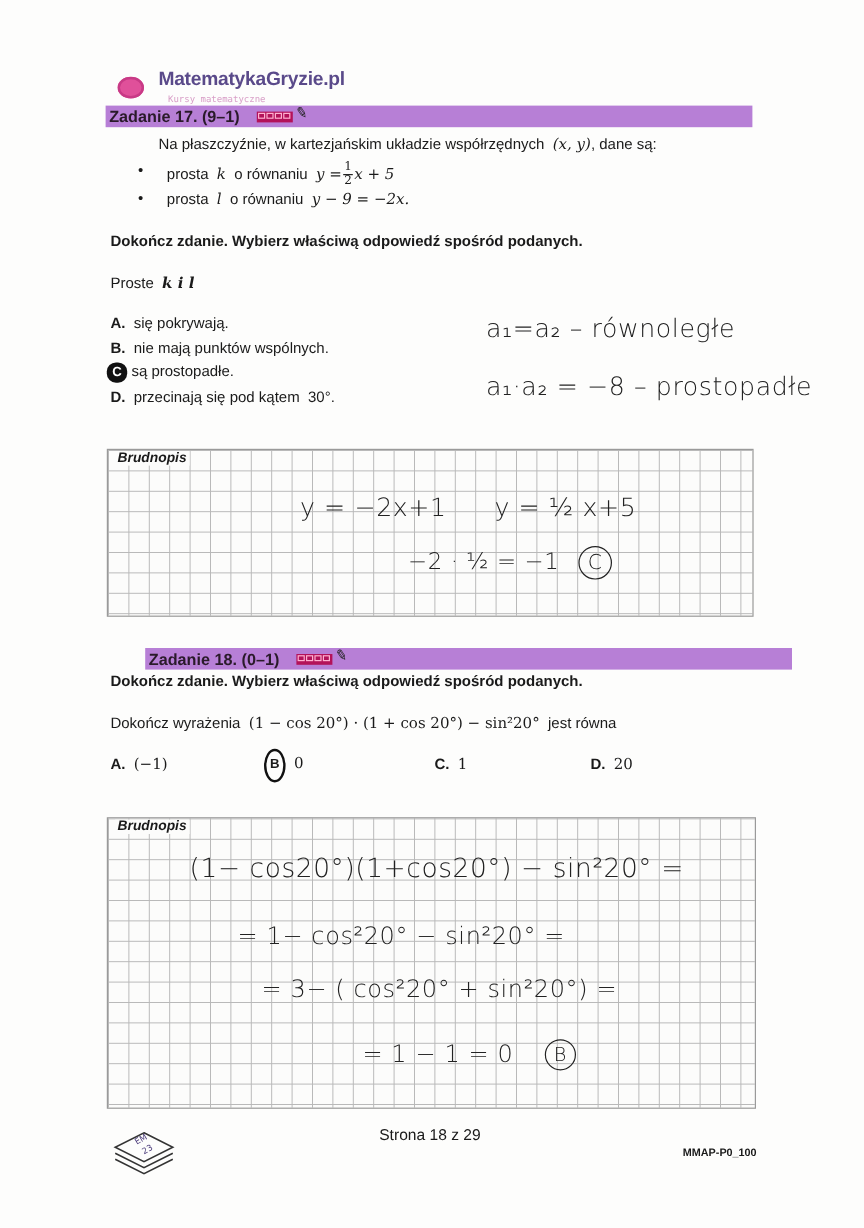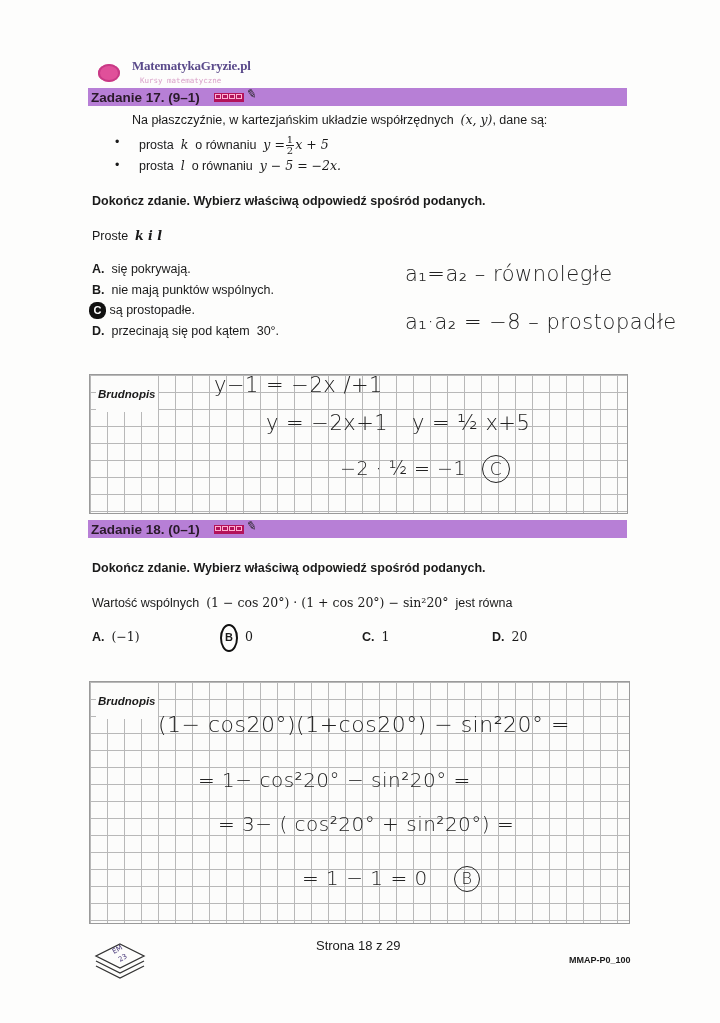--- a/index.html
+++ b/index.html
@@ -4,21 +4,21 @@
 <style>
   html, body { margin: 0; padding: 0; }
   body {
     width: 720px; height: 1023px; background: #fdfdfc; position: relative; overflow: hidden;
     font-family: "Liberation Sans", sans-serif; color: #1a1a1a;
   }
   .abs { position: absolute; }
   .logo { left: 98px; top: 58px; display: flex; align-items: flex-start; }
   .brain { width: 22px; height: 18px; border-radius: 50%; background: #e0509a; position: relative; top: 6px; box-shadow: inset 0 0 0 2px #c83a86; }
   .logo-text { margin-left: 12px; }
-  .logo-title { font-family: Liberation Serif, serif; font-size: 13px; font-weight: bold; color: #5a4a8a; letter-spacing: -0.2px; }
+  .logo-title { font-family: Liberation Sans, sans-serif; font-size: 16px; font-weight: bold; color: #5a4a8a; letter-spacing: -0.2px; }
   .logo-sub { font-family: "DejaVu Sans Mono", monospace; font-size: 7.5px; color: #d9a0c8; margin-left: 8px; margin-top: 2px; }
 
   .task-bar { left: 88px; width: 539px; height: 18px; background: #b77fd6; display: flex; align-items: center; }
   .task-title { font-size: 13.5px; font-weight: bold; color: #2a1a2a; margin-left: 3px; }
   .score-boxes { display: flex; margin-left: 14px; background: #b3125a; padding: 1px; height: 7px; }
   .score-boxes span { width: 6px; height: 5px; border: 1px solid #ffb0d0; margin-right: 1px; box-sizing: border-box; }
   .pencil { margin-left: 2px; font-size: 12px; color: #222; transform: rotate(10deg) translateY(-3px); }
 
   .text { font-size: 12.5px; color: #1a1a1a; white-space: nowrap; }
   .bold { font-weight: bold; }
@@ -31,21 +31,21 @@
   .hand { font-family: "DejaVu Sans", sans-serif; font-weight: 200; color: #222; white-space: nowrap; letter-spacing: 0.5px; }
 
   .grid {
     position: absolute; border: 1px solid #9a9a9a;
     background-color: #fcfcfb;
     background-image:
       linear-gradient(to right, #b8b8b8 1px, transparent 1px),
       linear-gradient(to bottom, #b8b8b8 1px, transparent 1px);
     background-size: 17px 17px;
   }
-  .grid-label { position: absolute; font-size: 11.5px; font-weight: bold; font-style: italic; color: #1a1a1a; background: #fcfcfb; padding: 12px 2px; }
+  .grid-label { position: absolute; font-size: 11.5px; font-weight: bold; font-style: italic; color: #1a1a1a; background: #fcfcfb; padding: 0 2px; }
 
   .circle { display: inline-block; border: 1.5px solid #222; border-radius: 50%; text-align: center; }
   .filled-mark { display: inline-block; background: #111; color: #fff; border-radius: 45%; text-align: center; font-weight: bold; }
   .footer-logo { left: 92px; top: 940px; }
   .page-num { left: 316px; top: 938px; font-size: 13px; }
   .doc-code { left: 569px; top: 955px; font-size: 9px; font-weight: bold; }
 </style>
 </head>
 <body>
 
@@ -74,21 +74,21 @@
 
 <div class="abs text bullet" style="left:139px; top:135px;">
   <span>prosta</span>&nbsp; <span class="math">k</span>&nbsp; <span>o równaniu</span>&nbsp;
   <span class="math">y =</span><span class="frac">
       <span class="num">1</span>
       <span>2</span>
     </span><span class="math">x + 5</span>
 </div>
 
 <div class="abs text bullet" style="left:139px; top:158px;">
-  <span>prosta</span>&nbsp; <span class="math">l</span>&nbsp; <span>o równaniu</span>&nbsp; <span class="math">y − 5 = −2x.</span>
+  <span>prosta</span>&nbsp; <span class="math">l</span>&nbsp; <span>o równaniu</span>&nbsp; <span class="math">y − 9 = −2x.</span>
 </div>
 
 <div class="abs text bold" style="left:92px; top:194px;">Dokończ zdanie. Wybierz właściwą odpowiedź spośród podanych.</div>
 
 <div class="abs text" style="left:92px; top:228px;">
   <span>Proste</span>&nbsp; <span class="math bold">k  i  l</span>
 </div>
 
 <div class="abs text" style="left:92px; top:262px;">
   <span class="bold">A.</span>&nbsp; <span>się pokrywają.</span>
@@ -101,42 +101,41 @@
 </div>
 <div class="abs text" style="left:92px; top:324px;">
   <span class="bold">D.</span>&nbsp; <span>przecinają się pod kątem</span>&nbsp; <span>30°.</span>
 </div>
 
 <div class="abs hand" style="left:405px; top:262px; font-size:21px;">a₁=a₂  – równoległe</div>
 <div class="abs hand" style="left:405px; top:310px; font-size:21px;">a₁·a₂ = −8  – prostopadłe</div>
 
 <div class="grid" style="left:89px; top:374px; width:537px; height:138px;">
   <span class="grid-label" style="left:6px; top:1px;">Brudnopis</span>
-  <span class="abs hand" style="left:124px; top:-2px; font-size:21px;">y−1 = −2x  /+1</span>
-  <span class="abs hand" style="left:176px; top:36px; font-size:21px;text-align:right;">y = −2x+1</span>
+  <span class="abs hand" style="left:160px; top:36px; font-size:21px;text-align:right;">y = −2x+1</span>
   <span class="abs hand" style="left:322px; top:36px; font-size:21px;">y = ½ x+5</span>
   <span class="abs hand" style="left:250px; top:82px; font-size:19px;">−2 · ½  = −1</span>
   <span class="abs hand circle" style="left:392px; top:80px; width:26px; height:26px; line-height:26px; font-size:17px;">C</span>
 </div>
 
-<div class="abs task-bar" style="top:520px;">
+<div class="abs task-bar" style="top:540px;margin-left:33px;">
   <span class="task-title">Zadanie 18. (0–1)</span>
   <span class="score-boxes">
       <span></span>
       <span></span>
       <span></span>
       <span></span>
     </span>
   <span class="pencil">✎</span>
 </div>
 
 <div class="abs text bold" style="left:92px; top:561px;">Dokończ zdanie. Wybierz właściwą odpowiedź spośród podanych.</div>
 
 <div class="abs text" style="left:92px; top:595px;">
-  <span>Wartość wspólnych</span>&nbsp; <span class="mathn">(1 − cos 20°) · (1 + cos 20°) − sin²20°</span>&nbsp; <span>jest równa</span>
+  <span>Dokończ wyrażenia</span>&nbsp; <span class="mathn">(1 − cos 20°) · (1 + cos 20°) − sin²20°</span>&nbsp; <span>jest równa</span>
 </div>
 
 <div class="abs text" style="left:92px; top:629px;">
   <span class="bold">A.</span>&nbsp; <span class="mathn">(−1)</span>
 </div>
 <div class="abs text" style="left:220px; top:624px;">
   <span class="circle" style="width:14px; height:24px; line-height:22px; font-size:11px; font-weight:bold; border-width:2.5px; border-color:#111;">B</span>&nbsp; <span class="mathn">0</span>
 </div>
 <div class="abs text" style="left:362px; top:629px;">
   <span class="bold">C.</span>&nbsp; <span class="mathn">1</span>

